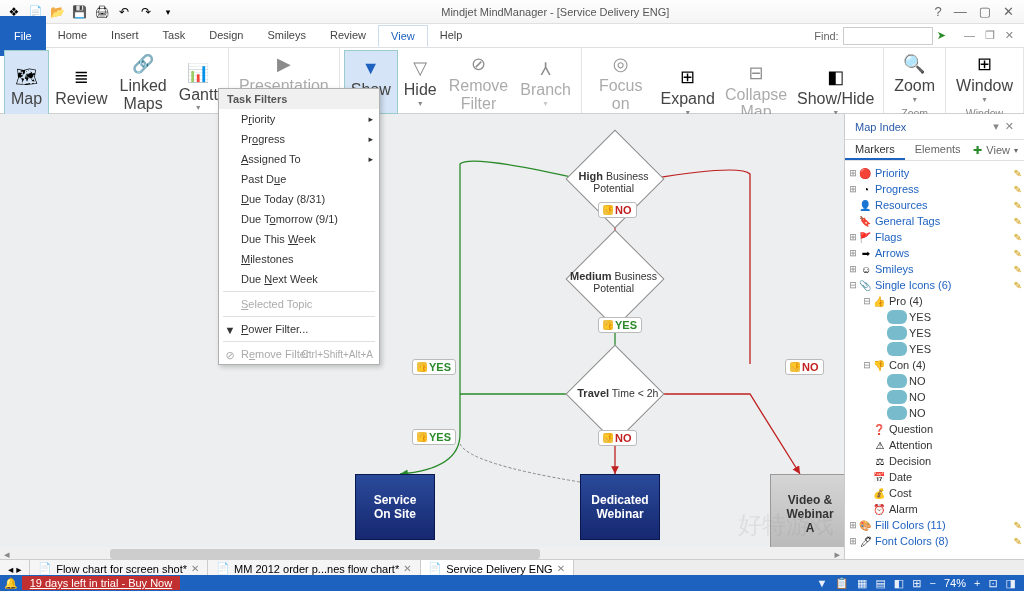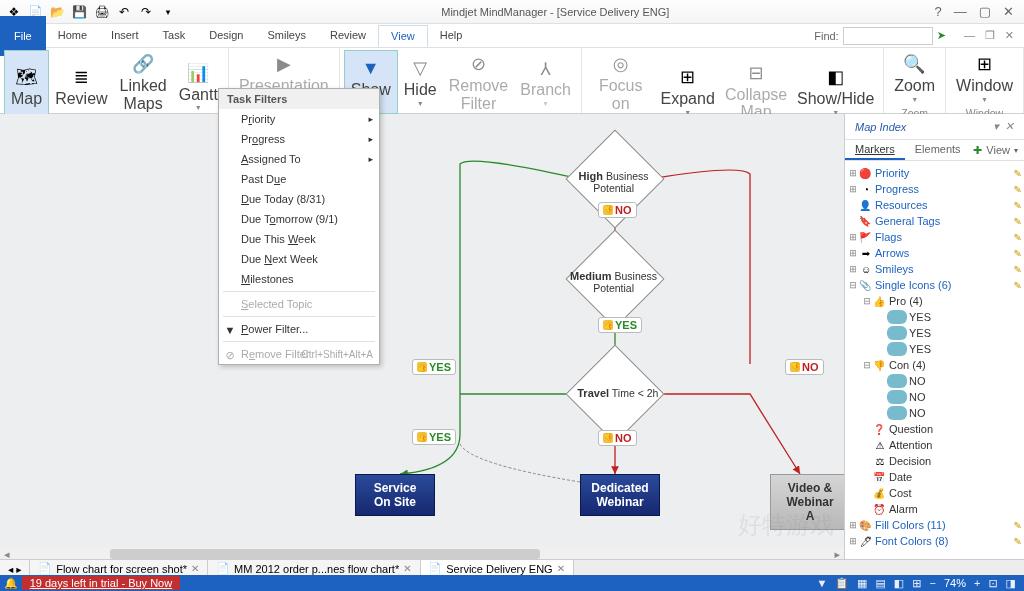--- a/index.html
+++ b/index.html
@@ -35,28 +35,28 @@
 .dditem .shortcut{position:absolute;right:6px;top:5px;color:#aaa;font-size:10px;}
 .ddsep{height:1px;background:#e0e0e0;margin:2px 4px;}
 .ddicon{position:absolute;left:4px;top:4px;width:14px;height:14px;display:flex;align-items:center;justify-content:center;font-size:11px;}
 svg.flowsvg{position:absolute;top:0;left:0;}
 .diamond{position:absolute;background:#fff;border:1px solid #888;transform:rotate(45deg);width:70px;height:70px;}
 .dlabel{position:absolute;transform:rotate(-45deg);width:100px;text-align:center;left:-15px;top:25px;font-size:10.5px;color:#333;}
 .badge{position:absolute;background:#fff;border:1px solid #bbb;border-radius:3px;padding:1px 4px;font-size:10px;font-weight:bold;display:flex;align-items:center;gap:2px;}
 .badge.yes{color:#2a8a2a;}
 .badge.no{color:#c02020;}
 .thumb{width:10px;height:10px;border-radius:2px;}
-.termbox{position:absolute;background:linear-gradient(#2a4a9a,#162870);color:#fff;text-align:center;padding:6px 10px;font-weight:bold;font-size:12px;border:1px solid #0a1850;min-width:80px;}
+.termbox{position:absolute;background:linear-gradient(#2a4a9a,#162870);color:#fff;text-align:center;padding:18px 10px;font-weight:bold;font-size:12px;border:1px solid #0a1850;min-width:80px;}
 .termbox.grey{background:linear-gradient(#d5d5d5,#b8b8b8);color:#333;border:1px solid #999;}
 .sidepanel{position:absolute;top:114px;right:0;bottom:26px;width:180px;background:#fff;border-left:1px solid #ccc;display:flex;flex-direction:column;}
-.sphdr{padding:6px 10px;font-size:14px;color:#2a5aa8;border-bottom:1px solid #e0e0e0;display:flex;align-items:center;font-style:italic;}
+.sphdr{padding:6px 10px;font-size:14px;color:#2a5aa8;border-bottom:1px solid #e0e0e0;display:flex;align-items:center;}
 .sphdr .ctrls{margin-left:auto;display:flex;gap:6px;color:#888;font-size:11px;}
 .sptabs{display:flex;border-bottom:1px solid #e0e0e0;}
 .sptab{padding:3px 10px;color:#666;cursor:pointer;}
-.sptab.active{background:#fff;border-bottom:2px solid #1e62c0;color:#333;text-decoration:underline;}
+.sptab.active{background:#fff;border-bottom:2px solid #1e62c0;color:#333;}
 .sptools{margin-left:auto;display:flex;gap:4px;align-items:center;padding-right:6px;color:#666;}
 .tree{flex:1;overflow:auto;padding:4px 2px;}
 .tnode{display:flex;align-items:center;padding:1px 0;cursor:pointer;}
 .texp{width:12px;text-align:center;color:#888;font-size:9px;}
 .tlabel{color:#1e62c0;flex:1;}
 .tlabel.plain{color:#333;}
 .tbadge{width:14px;height:14px;margin-right:2px;display:inline-flex;align-items:center;justify-content:center;font-size:10px;}
 .hscroll{position:absolute;bottom:30px;left:0;right:180px;height:14px;background:#f0f0f0;display:flex;align-items:center;}
 .scrollthumb{position:absolute;left:110px;width:430px;height:10px;background:#cdcdcd;border-radius:3px;top:2px;}
 .doctabs{position:absolute;bottom:14px;left:0;right:0;height:18px;background:#ededed;display:flex;border-top:1px solid #ccc;}
@@ -287,22 +287,22 @@
 
 <div class="dropdown" id="dropdown">
     <div class="ddheader">Task Filters</div>
     <div class="dditem">P<u class="accel">r</u>iority<span class="arrow">▸</span></div>
     <div class="dditem">Pr<u class="accel">o</u>gress<span class="arrow">▸</span></div>
     <div class="dditem"><u class="accel">A</u>ssigned To<span class="arrow">▸</span></div>
     <div class="dditem">Past D<u class="accel">u</u>e</div>
     <div class="dditem"><u class="accel">D</u>ue Today (8/31)</div>
     <div class="dditem">Due T<u class="accel">o</u>morrow (9/1)</div>
     <div class="dditem">Due This <u class="accel">W</u>eek</div>
+    <div class="dditem"><u class="accel">M</u>ilestones</div>
     <div class="dditem">Due <u class="accel">N</u>ext Week</div>
-    <div class="dditem"><u class="accel">M</u>ilestones</div>
     <div class="ddsep"></div>
     <div class="dditem disabled"><u class="accel">S</u>elected Topic</div>
     <div class="ddsep"></div>
     <div class="dditem"><span class="ddicon">▼</span><u class="accel">P</u>ower Filter...</div>
     <div class="ddsep"></div>
     <div class="dditem disabled"><span class="ddicon">⊘</span>R<u class="accel">e</u>move Filter<span class="shortcut">Ctrl+Shift+Alt+A</span></div>
   </div>
 
 <div class="sidepanel">
   <div class="sphdr">

